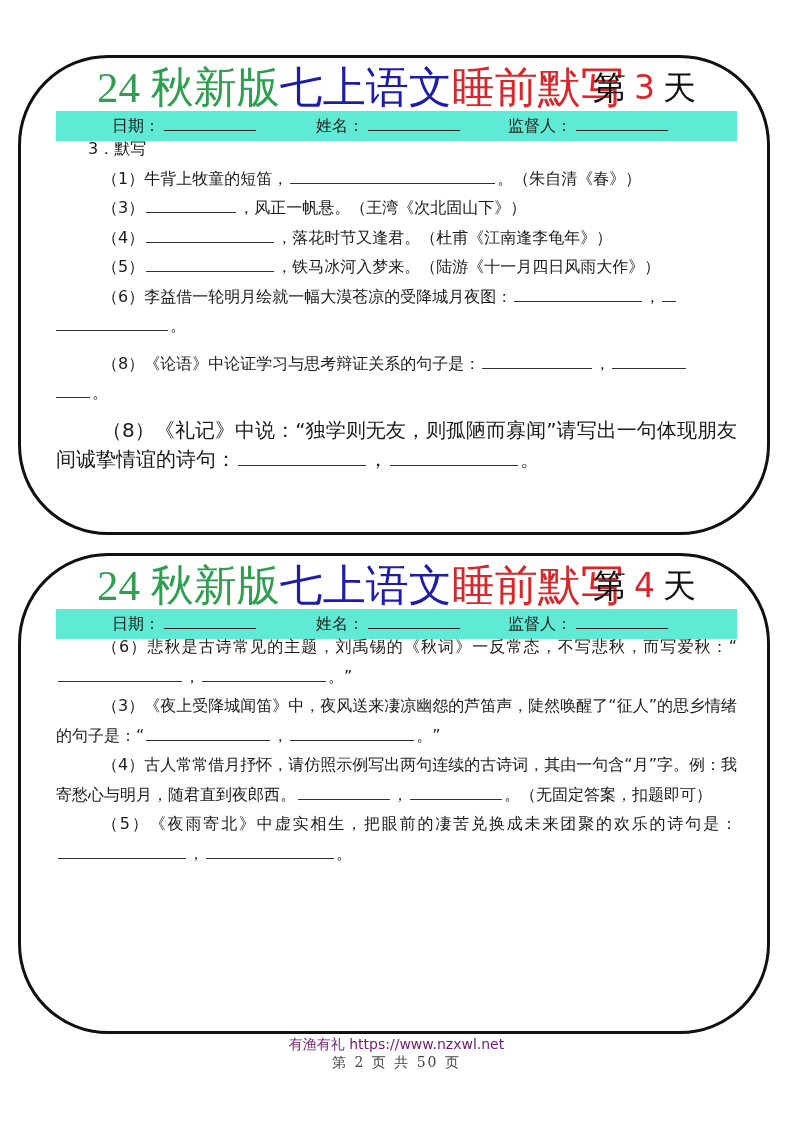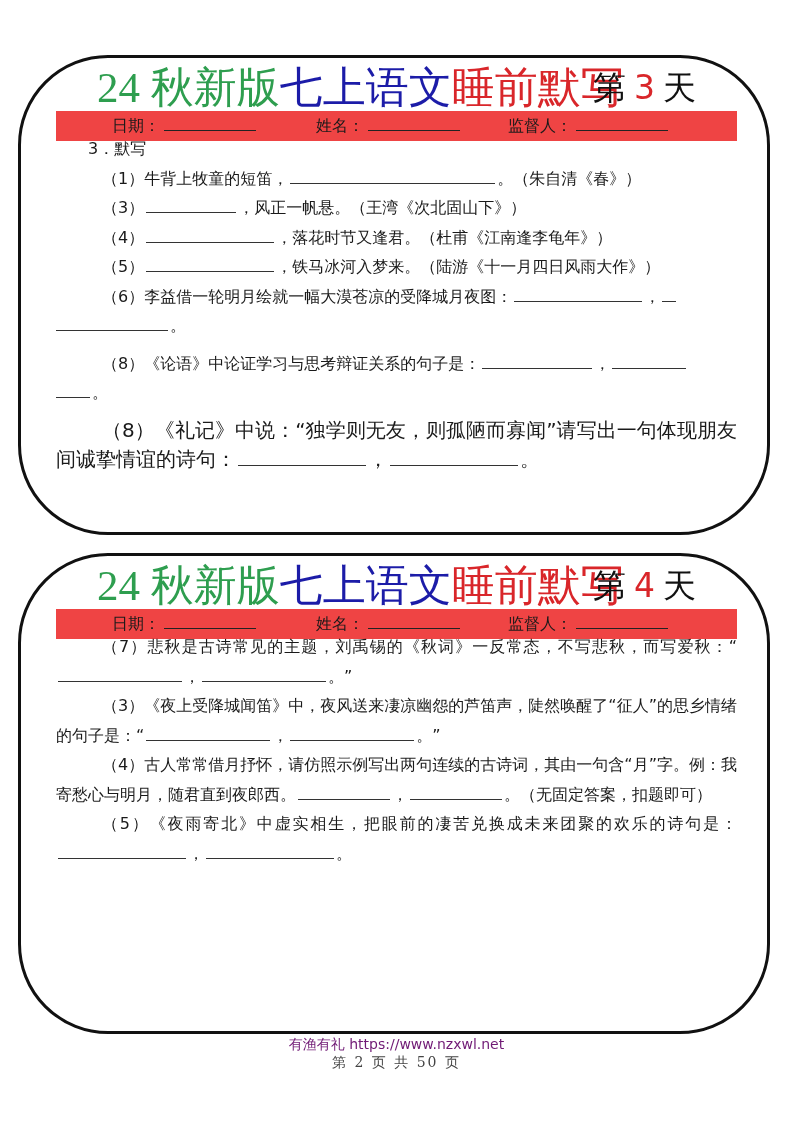--- a/index.html
+++ b/index.html
@@ -18,21 +18,21 @@
     font-family:Liberation Serif, serif; letter-spacing:0px;
   }
   .title .g { color:#2e9e4f; }
   .title .b { color:#1c1ca8; }
   .title .r { color:#d9262a; }
   .day {
     position:absolute; top:8px; left:572px; font-size:33px; line-height:44px; color:#111; white-space:nowrap;
   }
   .day .num { color:#d9262a; margin:0 8px; }
   .band {
-    position:absolute; top:53px; left:35px; width:681px; height:30px; background:#ef4444;
+    position:absolute; top:53px; left:35px; width:681px; height:30px; background:#5eead4;
     font-size:16px; line-height:30px;
   }
   .band .f { position:absolute; top:0; white-space:nowrap; }
   .band .blank { display:inline-block; width:92px; border-bottom:1.5px solid #222; height:14px; vertical-align:baseline; margin-left:4px; }
   .content { position:absolute; left:35px; top:76px; width:681px; font-size:16px; line-height:29.5px; }
   .line { white-space:nowrap; }
   .ind1 { padding-left:32px; }
   .ind2 { padding-left:46px; }
   .para { text-indent:46px; white-space:normal; text-align:justify; }
   .gap { height:8px; }
@@ -70,21 +70,21 @@
 
 <div class="card" id="card2">
   <div class="title"><span class="g">24 秋新版</span><span class="b">七上语文</span><span class="r">睡前默写</span></div>
   <div class="day"><span>第</span><span class="num">4</span><span>天</span></div>
   <div class="band">
     <span class="f" style="left:56px"><span>日期：</span><span class="blank"></span></span>
     <span class="f" style="left:260px"><span>姓名：</span><span class="blank"></span></span>
     <span class="f" style="left:452px"><span>监督人：</span><span class="blank"></span></span>
   </div>
   <div class="content">
-    <div class="para"><span>（7）悲秋是古诗常见的主题，刘禹锡的《秋词》一反常态，不写悲秋，而写爱秋：“</span><span class="u" style="width:124px"></span><span>，</span><span class="u" style="width:124px"></span><span>。”</span></div>
+    <div class="para"><span>（6）悲秋是古诗常见的主题，刘禹锡的《秋词》一反常态，不写悲秋，而写爱秋：“</span><span class="u" style="width:124px"></span><span>，</span><span class="u" style="width:124px"></span><span>。”</span></div>
     <div class="para"><span>（3）《夜上受降城闻笛》中，夜风送来凄凉幽怨的芦笛声，陡然唤醒了“征人”的思乡情绪的句子是：“</span><span class="u" style="width:124px"></span><span>，</span><span class="u" style="width:124px"></span><span>。”</span></div>
     <div class="para"><span>（4）古人常常借月抒怀，请仿照示例写出两句连续的古诗词，其由一句含“月”字。例：我寄愁心与明月，随君直到夜郎西。</span><span class="u" style="width:92px"></span><span>，</span><span class="u" style="width:92px"></span><span>。（无固定答案，扣题即可）</span></div>
     <div class="para"><span>（5）《夜雨寄北》中虚实相生，把眼前的凄苦兑换成未来团聚的欢乐的诗句是：</span><span class="u" style="width:128px"></span><span>，</span><span class="u" style="width:128px"></span><span>。</span></div>
   </div>
 </div>
 
 <div class="footer">
   <div class="pg">第 2 页 共 50 页</div>
   <div class="site">有渔有礼 https://www.nzxwl.net</div>
 </div>

